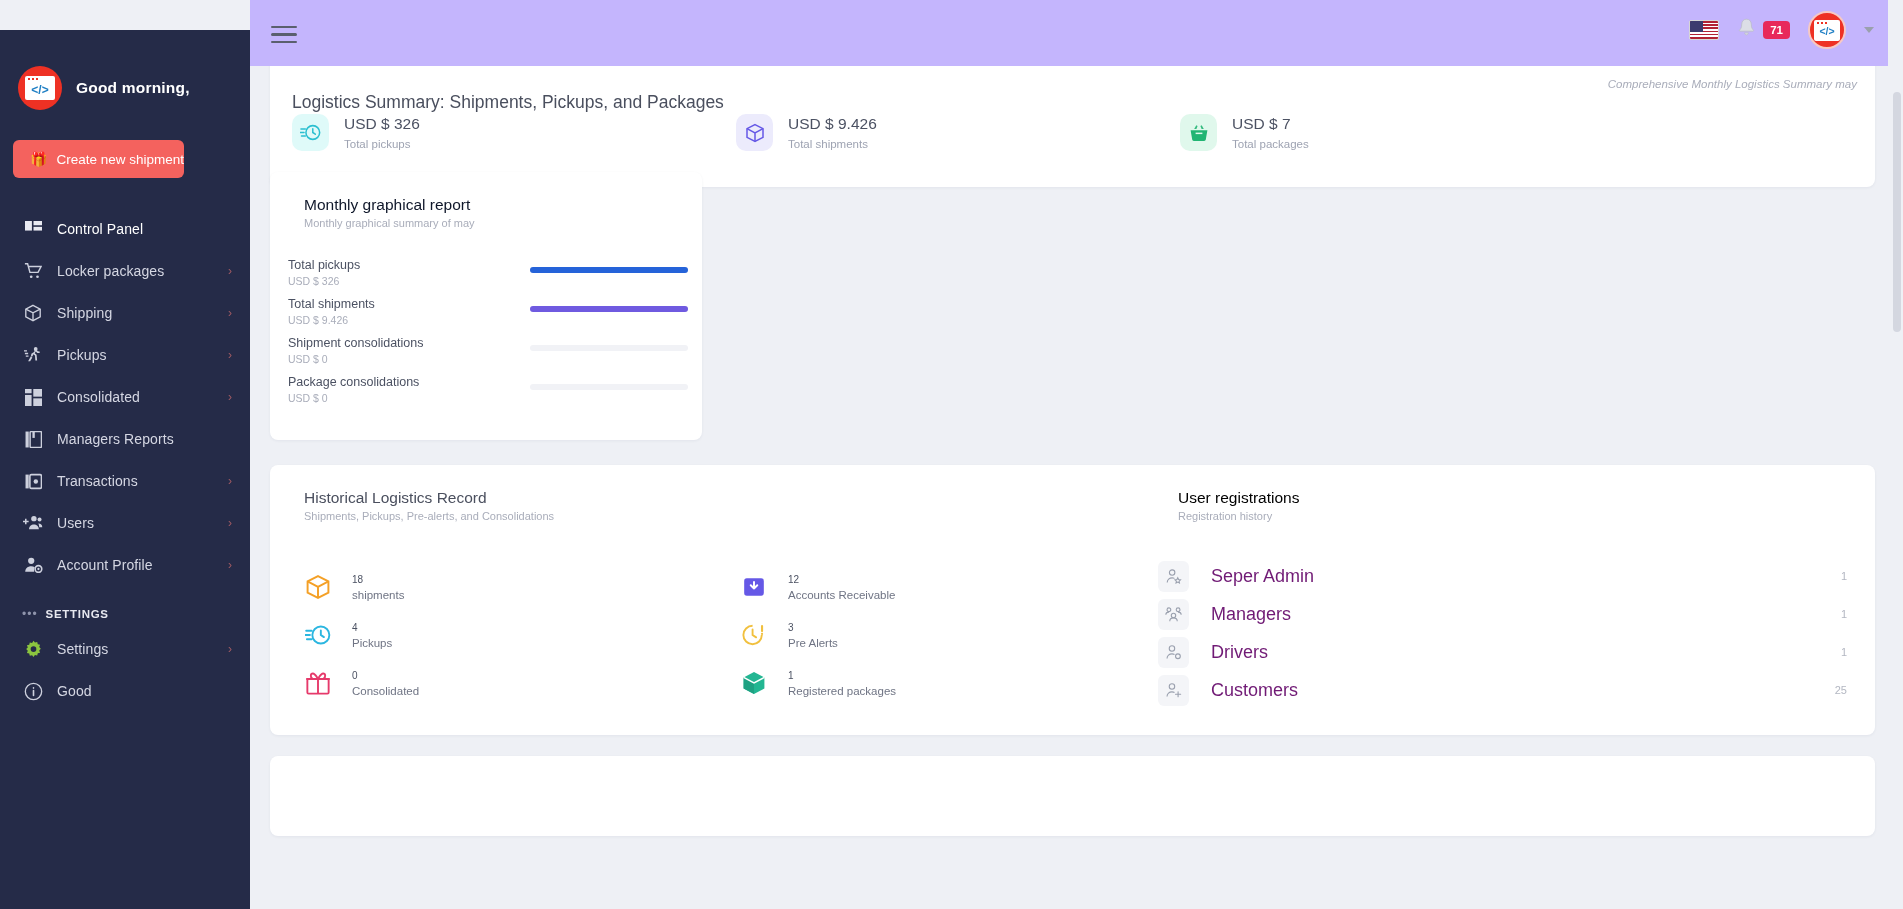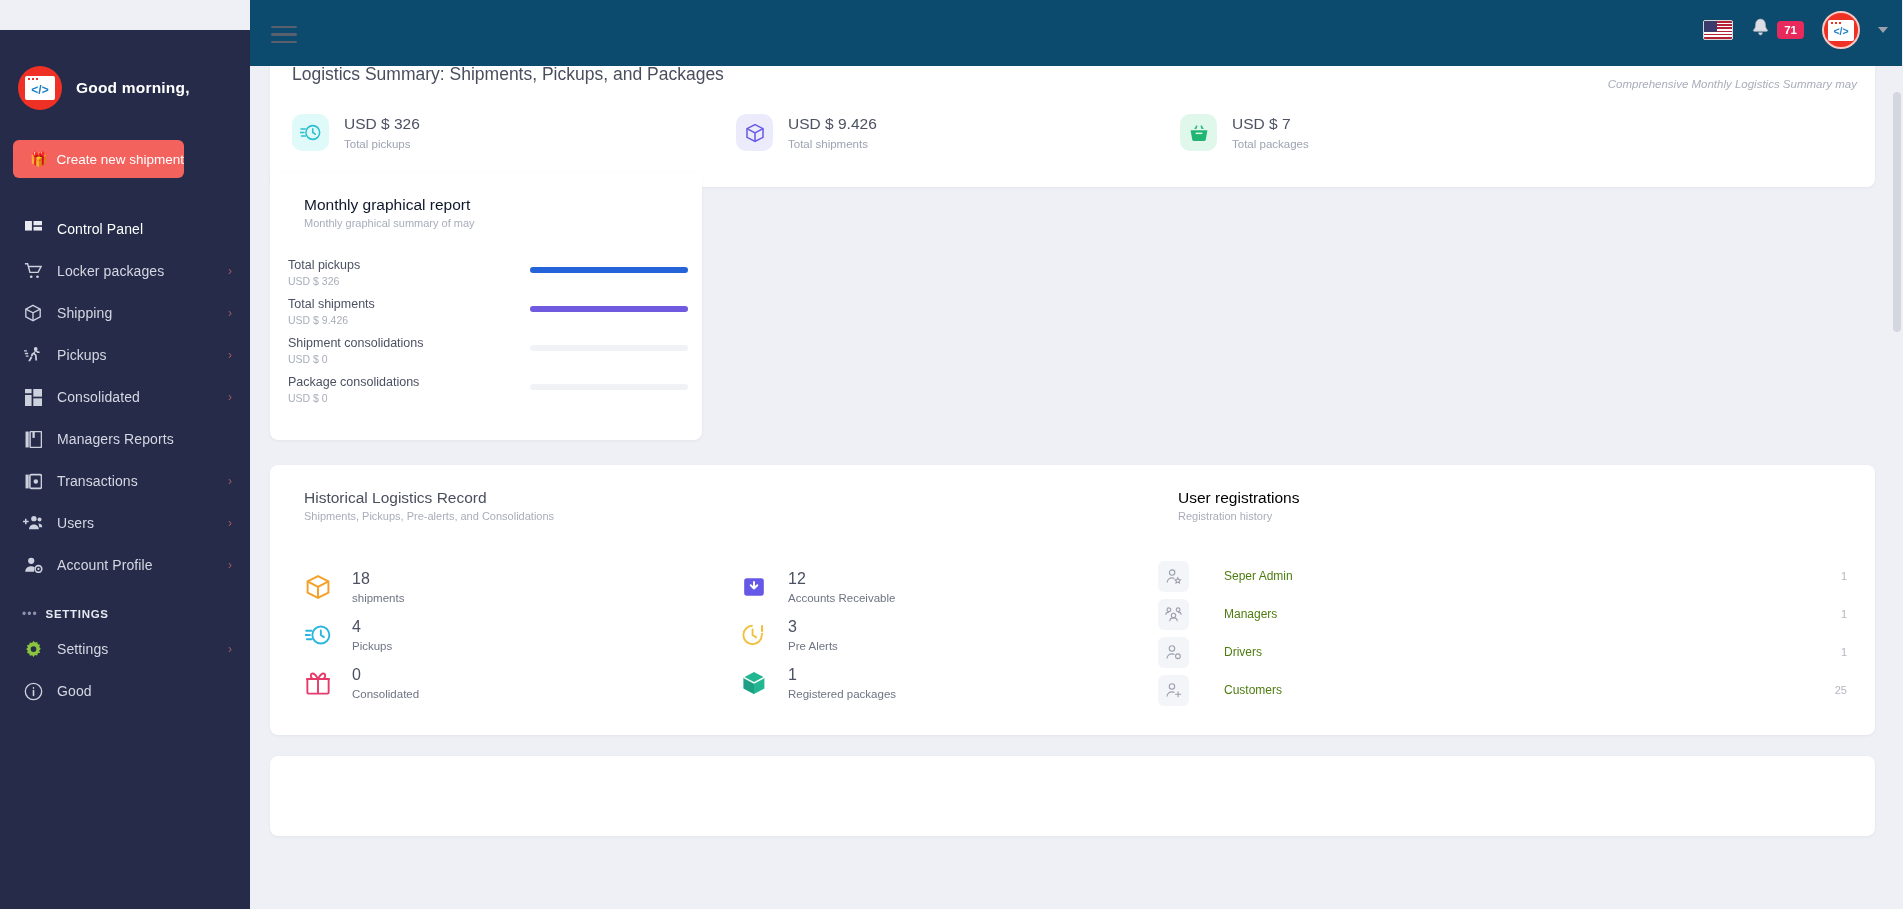--- a/index.html
+++ b/index.html
@@ -58,22 +58,22 @@
   .nav-label { margin-left: 13px; font-size: 14px; color: #d5d7e3; letter-spacing: .1px; }
   .nav-item.active .nav-label { color: #ffffff; font-weight: 400; }
   .nav-chev { margin-left: auto; color: #9f5a63; font-size: 12px; line-height: 1; }
 
   .sec-head { display: flex; align-items: center; padding: 22px 0 8px 22px; }
   .sec-dots { color: #8e93ab; font-size: 12px; letter-spacing: 1px; line-height: 1; margin-right: 8px; }
   .sec-title { color: #e7e8ef; font-size: 11.5px; font-weight: 700; letter-spacing: .7px; }
 
   
   .topbar {
-    position: absolute; left: 250px; top: 0; right: 1px; height: 66px;
-    background: #0c4a6e;
+    position: absolute; left: 250px; top: 0; right: 15px; height: 66px;
+    background: #c4b5fd;
   }
   .hamburger {
     position: absolute; left: 21px; top: 26px; width: 26px; cursor: pointer;
   }
   .hamburger i { display: block; height: 2.4px; background: #5a5f6e; border-radius: 2px; margin-bottom: 5px; }
   .hamburger i:last-child { margin-bottom: 0; }
 
   .top-right { position: absolute; right: 14px; top: 11px; display: flex; align-items: center; gap: 18px; }
   .flag {
     width: 30px; height: 20px; border-radius: 2px; overflow: hidden; position: relative;
@@ -104,21 +104,21 @@
     border-top:6px solid #9aa0ad; cursor:pointer; }
 
   
   .content { position: absolute; left: 250px; top: 66px; right: 0; bottom: 0; overflow: hidden; }
   .card { background:#fff; border-radius: 8px; box-shadow: 0 1px 3px rgba(35,45,80,.06); }
 
   .summary-card {
     position: absolute; left: 20px; top: -38px; width: 1605px; height: 159px;
     padding: 0;
   }
-  .summary-title { position:absolute; left:22px; top:36px; font-size:17.5px; color:#4a4f5e; font-weight:400; }
+  .summary-title { position:absolute; left:22px; top:64px; font-size:17.5px; color:#4a4f5e; font-weight:400; }
   .summary-sub { position:absolute; right:18px; top:50px; font-size:11.5px; color:#a9adba;font-style:italic; }
 
   .stat-row { position:absolute; left:0; top:86px; width:100%; display:flex; }
   .stat { display:flex; align-items:center; width:444px; padding-left:22px; }
   .stat-ic {
     width:37px;height:37px;border-radius:10px;flex:0 0 auto;
     display:flex;align-items:center;justify-content:center;
   }
   .stat-tx { margin-left:15px; }
   .stat-val { font-size:15.5px; color:#4b5162; }
@@ -146,28 +146,28 @@
   .hc-sub { position:absolute; left:34px; top:45px; font-size:11px; color:#a9adba; }
   .ur-title { position:absolute; left:908px; top:24px; font-size:15.5px; color:#000000; }
   .ur-sub { position:absolute; left:908px; top:45px; font-size:11px; color:#a9adba; }
 
   .hc-col { position:absolute; top:98px; }
   .hc-col.c1 { left:32px; }
   .hc-col.c2 { left:468px; }
   .metric { display:flex; align-items:center; height:48px; }
   .metric .mic { width:32px;height:32px; flex:0 0 auto; display:flex;align-items:center;justify-content:center; }
   .metric .mtx { margin-left:18px; }
-  .metric .mnum { font-size:16px; color:#4b5162; }
+  .metric .mnum { font-size:10px; color:#4b5162; }
   .metric .mlbl { font-size:11.5px; color:#6f7484; margin-top:4px; }
 
   .ur-list { position:absolute; left:888px; top:92px; right:28px; }
   .ur-row { display:flex; align-items:center; height:38px; cursor:pointer; }
   .ur-ic { width:31px;height:31px;border-radius:6px;background:#f4f5f8;
            display:flex;align-items:center;justify-content:center;flex:0 0 auto; }
-  .ur-name { margin-left:35px; font-size:12px; color:#4d7c0f; }
+  .ur-name { margin-left:22px; font-size:18px; color:#701a75; }
   .ur-count { margin-left:auto; font-size:11px; color:#b3b7c2; }
 
   .bottom-card { position:absolute; left:20px; top:690px; width:1605px; height:80px; }
 
   .vscroll {
     position:absolute; right:0; top:0; width:12px; bottom:0; background:#eef0f5;
   }
   .vscroll .thumb { position:absolute; left:2px; top:26px; width:8px; height:240px;
     background:#d4d7e0; border-radius:5px; }
 </style>

